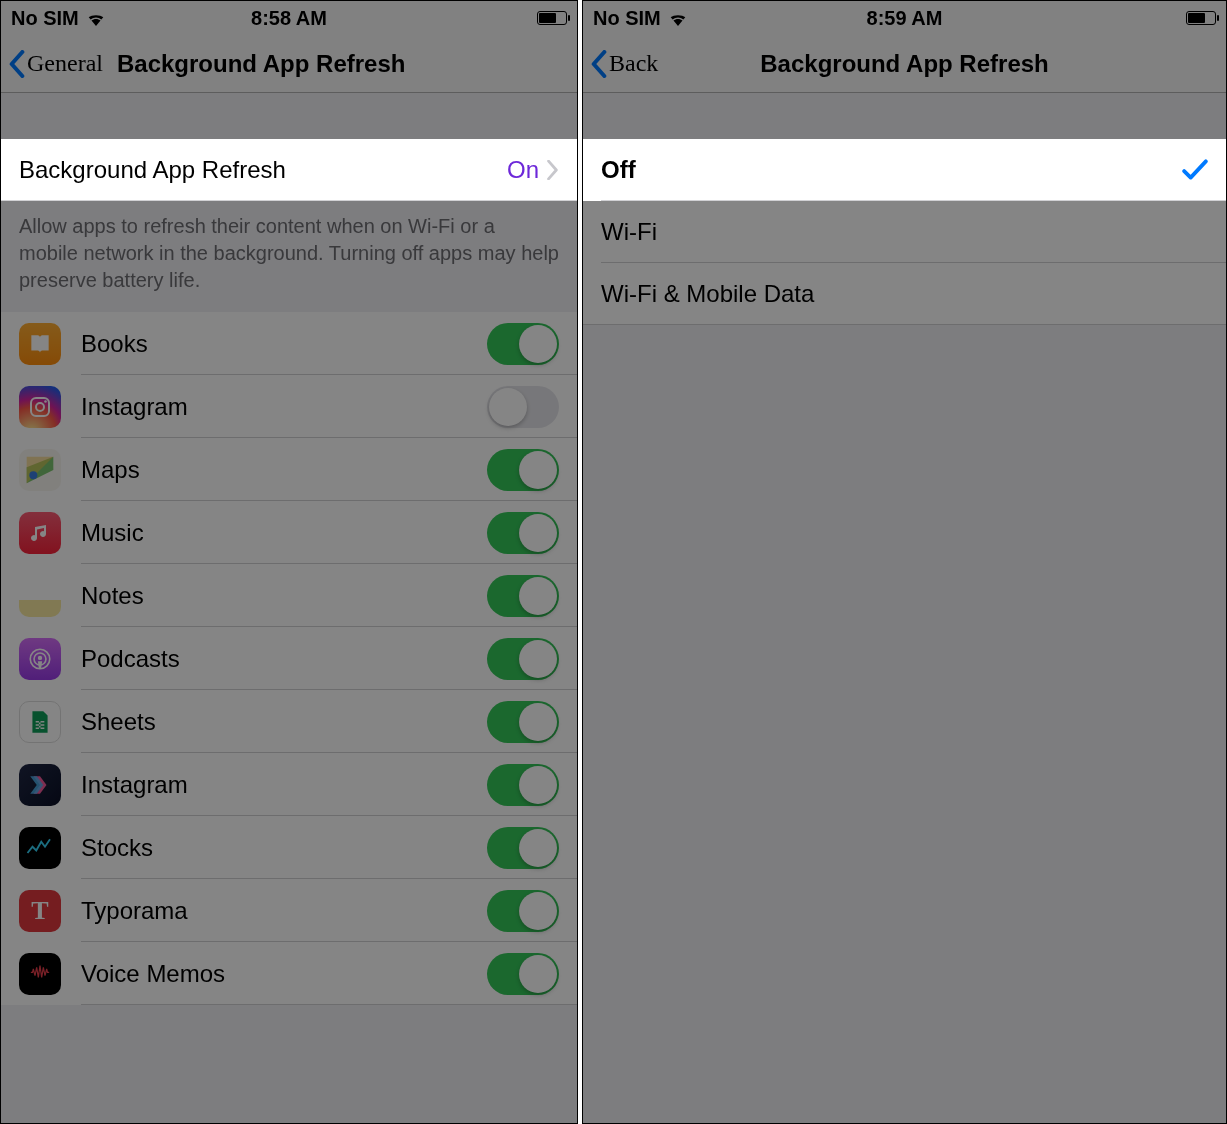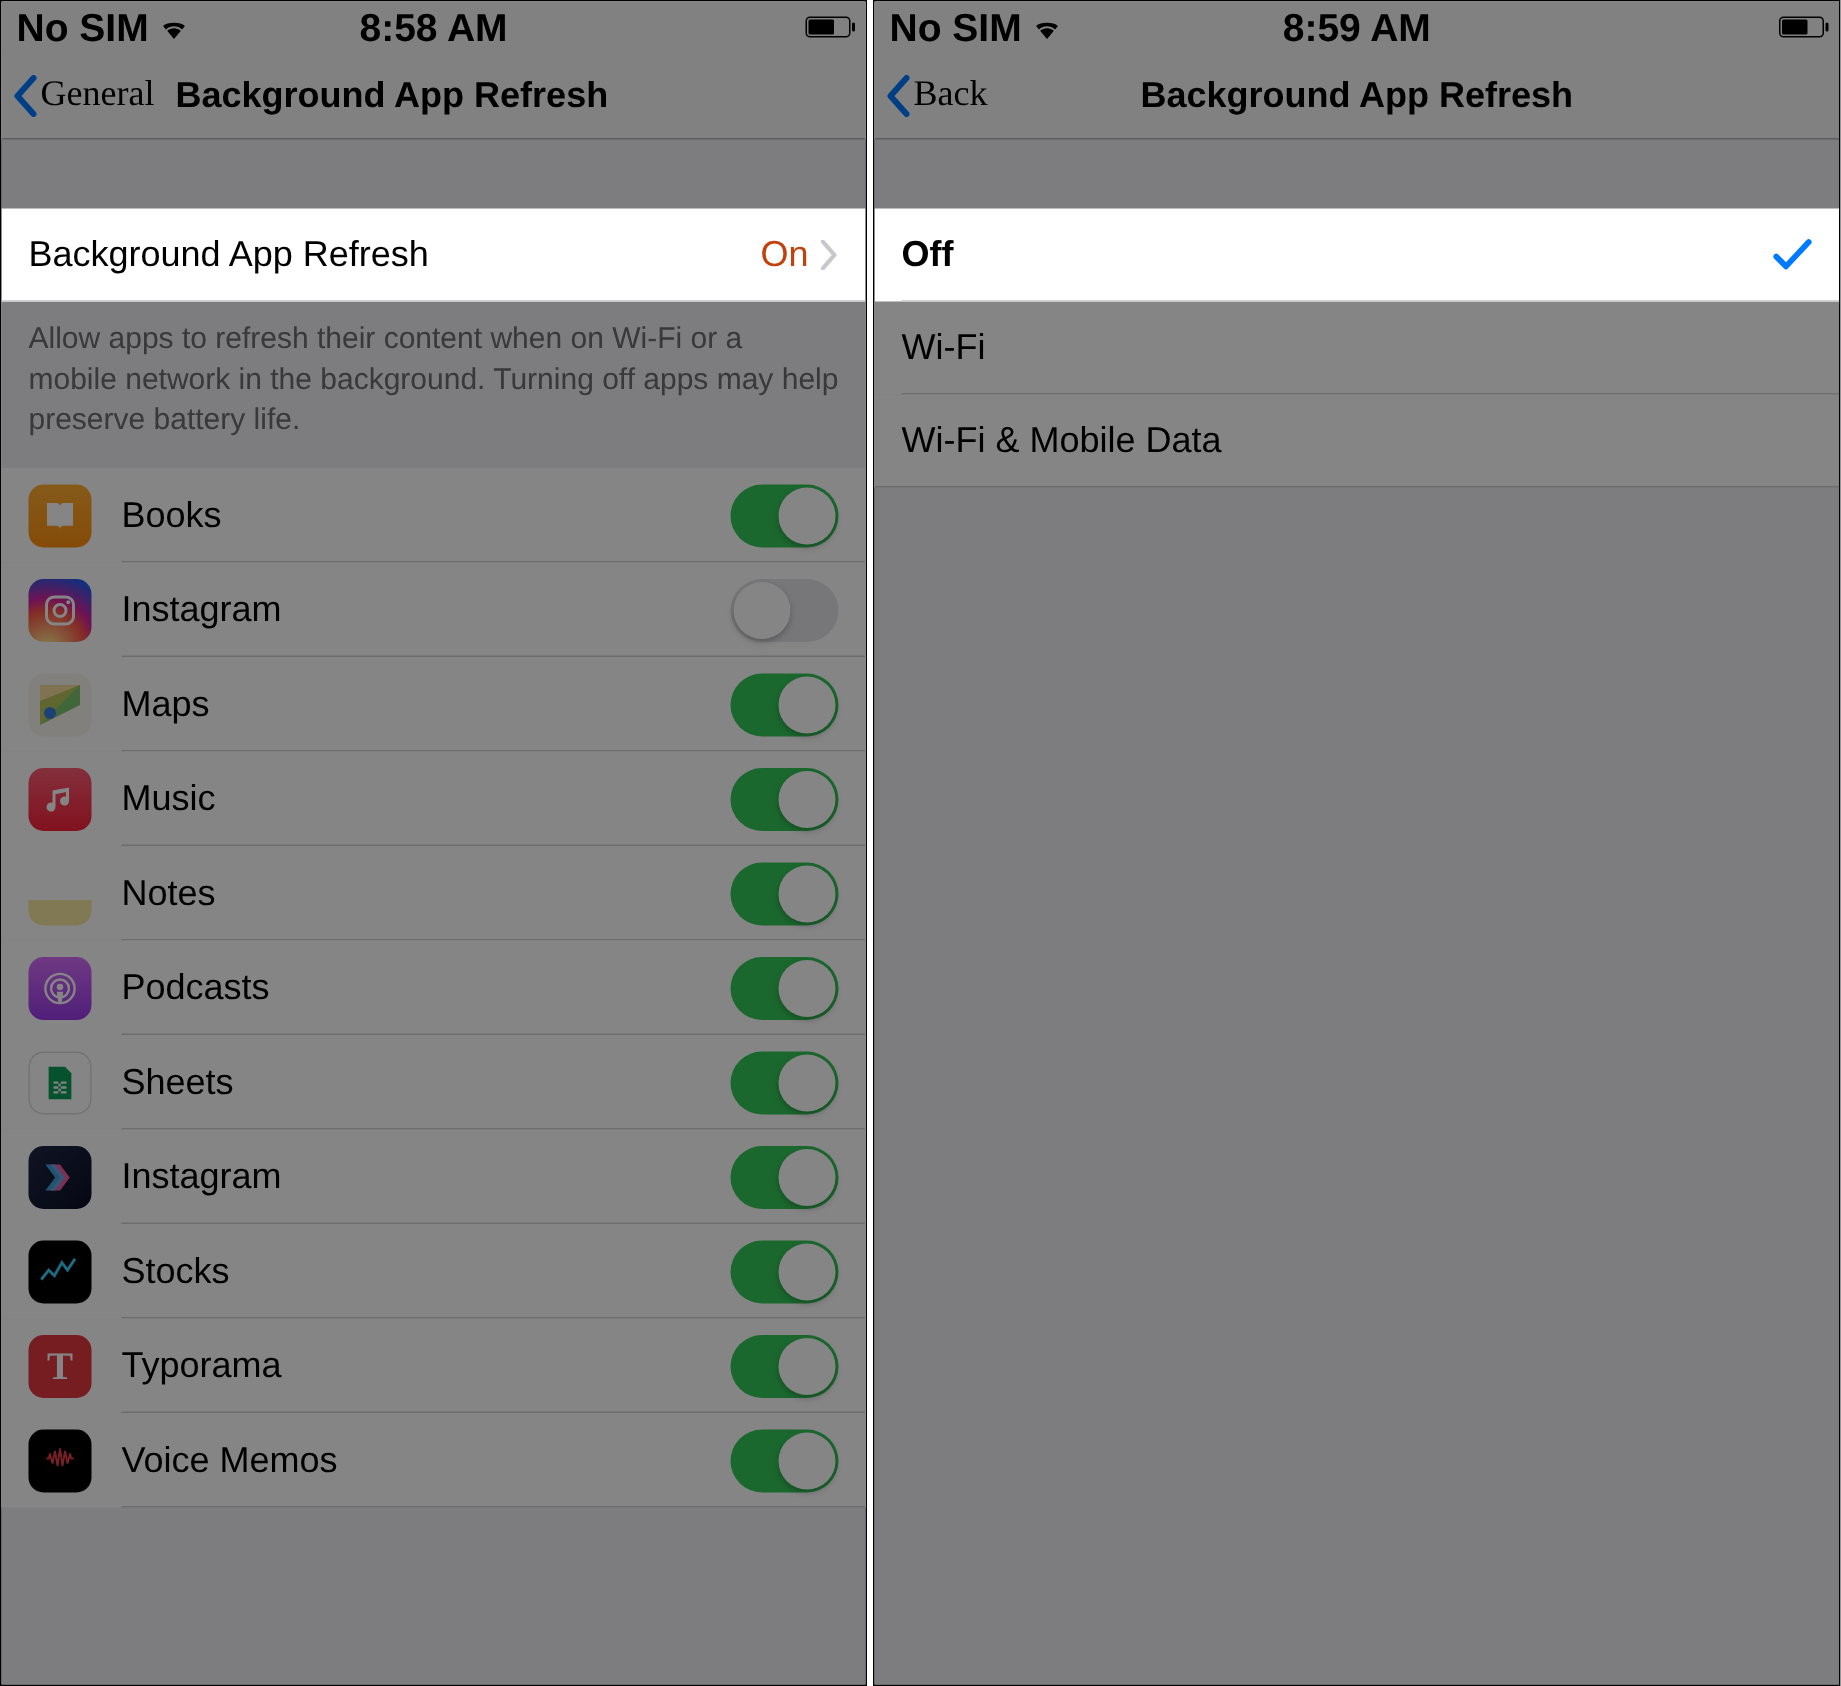--- a/index.html
+++ b/index.html
@@ -24,21 +24,21 @@
     position: absolute; inset: 0;
     background: rgba(0,0,0,0.48);
     pointer-events: none;
     z-index: 50;
   }
   
   .status-bar {
     height: 34px;
     display: flex; align-items: center;
     padding: 0 10px;
-    font-size: 26px; font-weight: 600;
+    font-size: 20px; font-weight: 600;
     background: #f7f7f8;
     position: relative;
   }
   .status-left { display:flex; align-items:center; gap:6px; }
   .status-time { position:absolute; left:50%; transform:translateX(-50%); }
   .status-right { margin-left:auto; display:flex; align-items:center; }
   .wifi-icon { width:22px; height:16px; }
   .battery { width:30px; height:14px; border:1.5px solid #000; border-radius:3px; position:relative; }
   .battery::after { content:""; position:absolute; right:-4px; top:3px; width:2.5px; height:6px; background:#000; border-radius:1px; }
   .battery-fill { position:absolute; left:1px; top:1px; bottom:1px; width:60%; background:#000; border-radius:1px; }
@@ -61,21 +61,21 @@
     background:#fff;
     min-height: 62px;
     padding: 0 18px;
     display:flex; align-items:center;
     font-size: 24px;
     color:#000;
     border-bottom: 1px solid #d1d1d4;
     position: relative;
   }
   .cell.highlighted { position: relative; z-index: 100; }
-  .cell .value { margin-left:auto; color:#c2410c; font-size:24px; margin-right:8px; }
+  .cell .value { margin-left:auto; color:#6d28d9; font-size:24px; margin-right:8px; }
   .chevron-right { width:12px; height:20px; color:#c7c7cc; }
   .checkmark { width:26px; height:22px; color:#007aff; margin-left:auto; }
   .section-footer {
     font-size: 20px;
     color:#6d6d72;
     padding: 12px 18px 18px;
     line-height: 1.35;
     background:#efeff4;
   }
   .cell.small-sep { border-bottom:none; }

